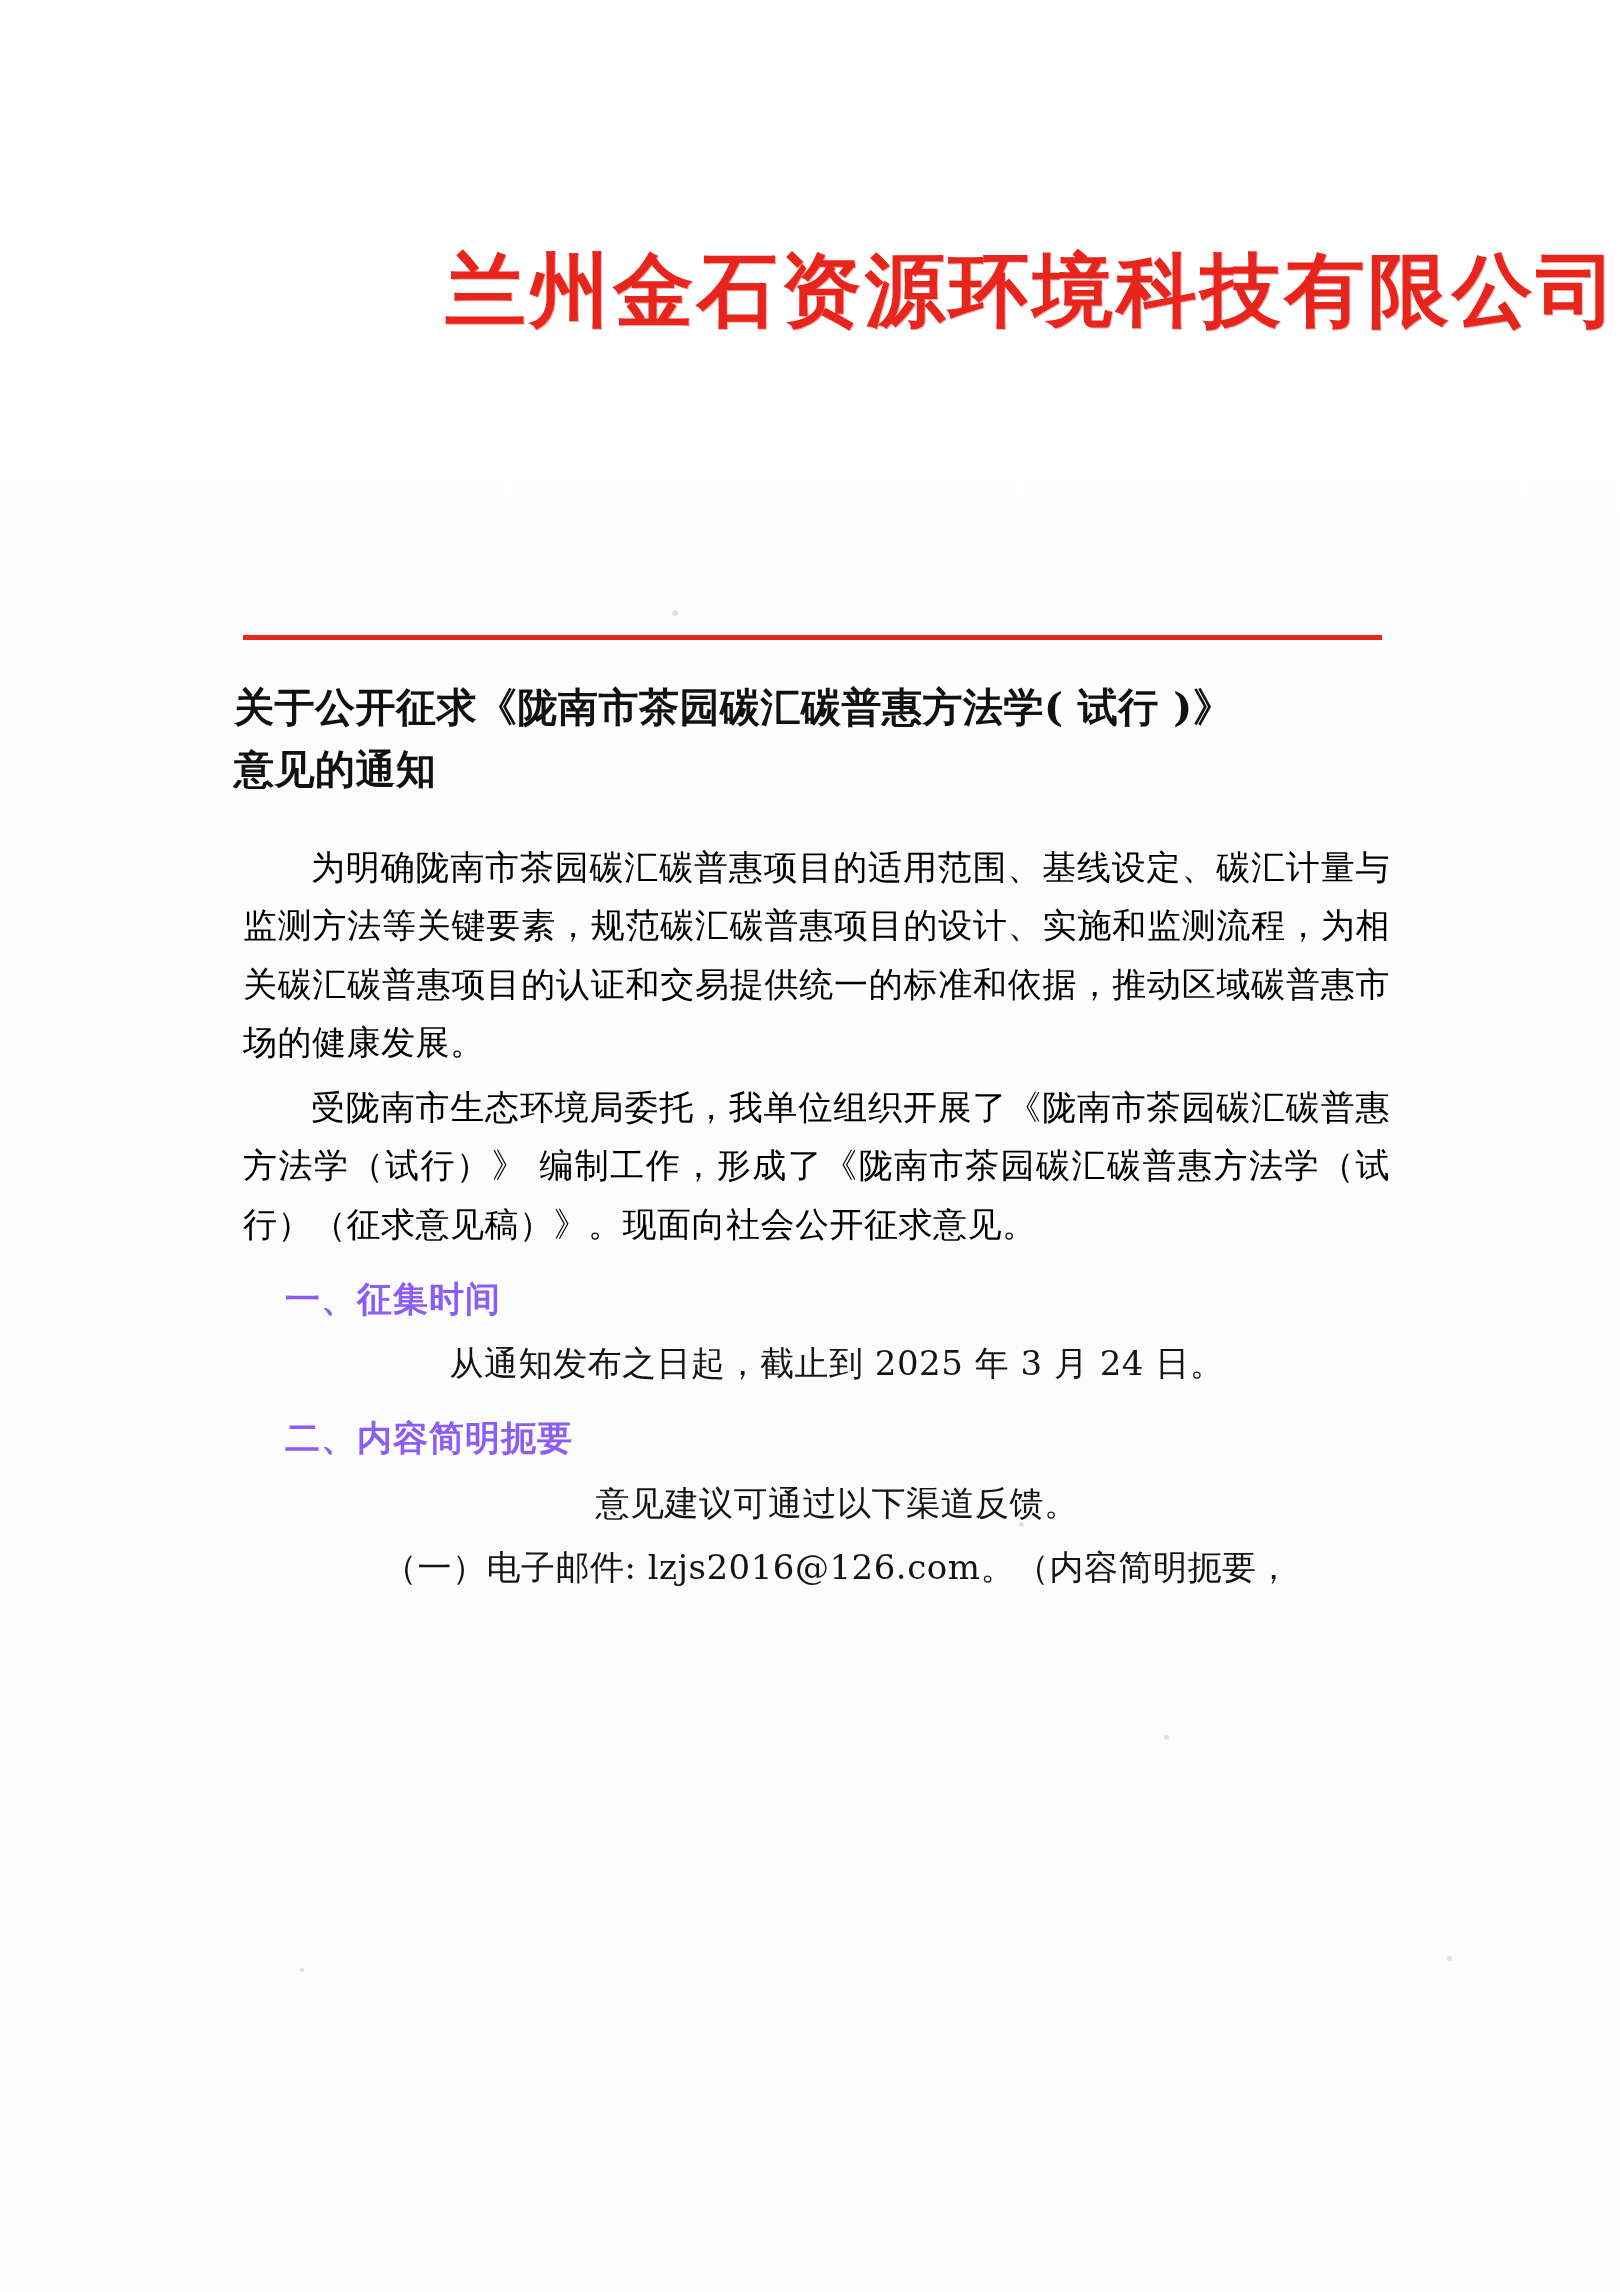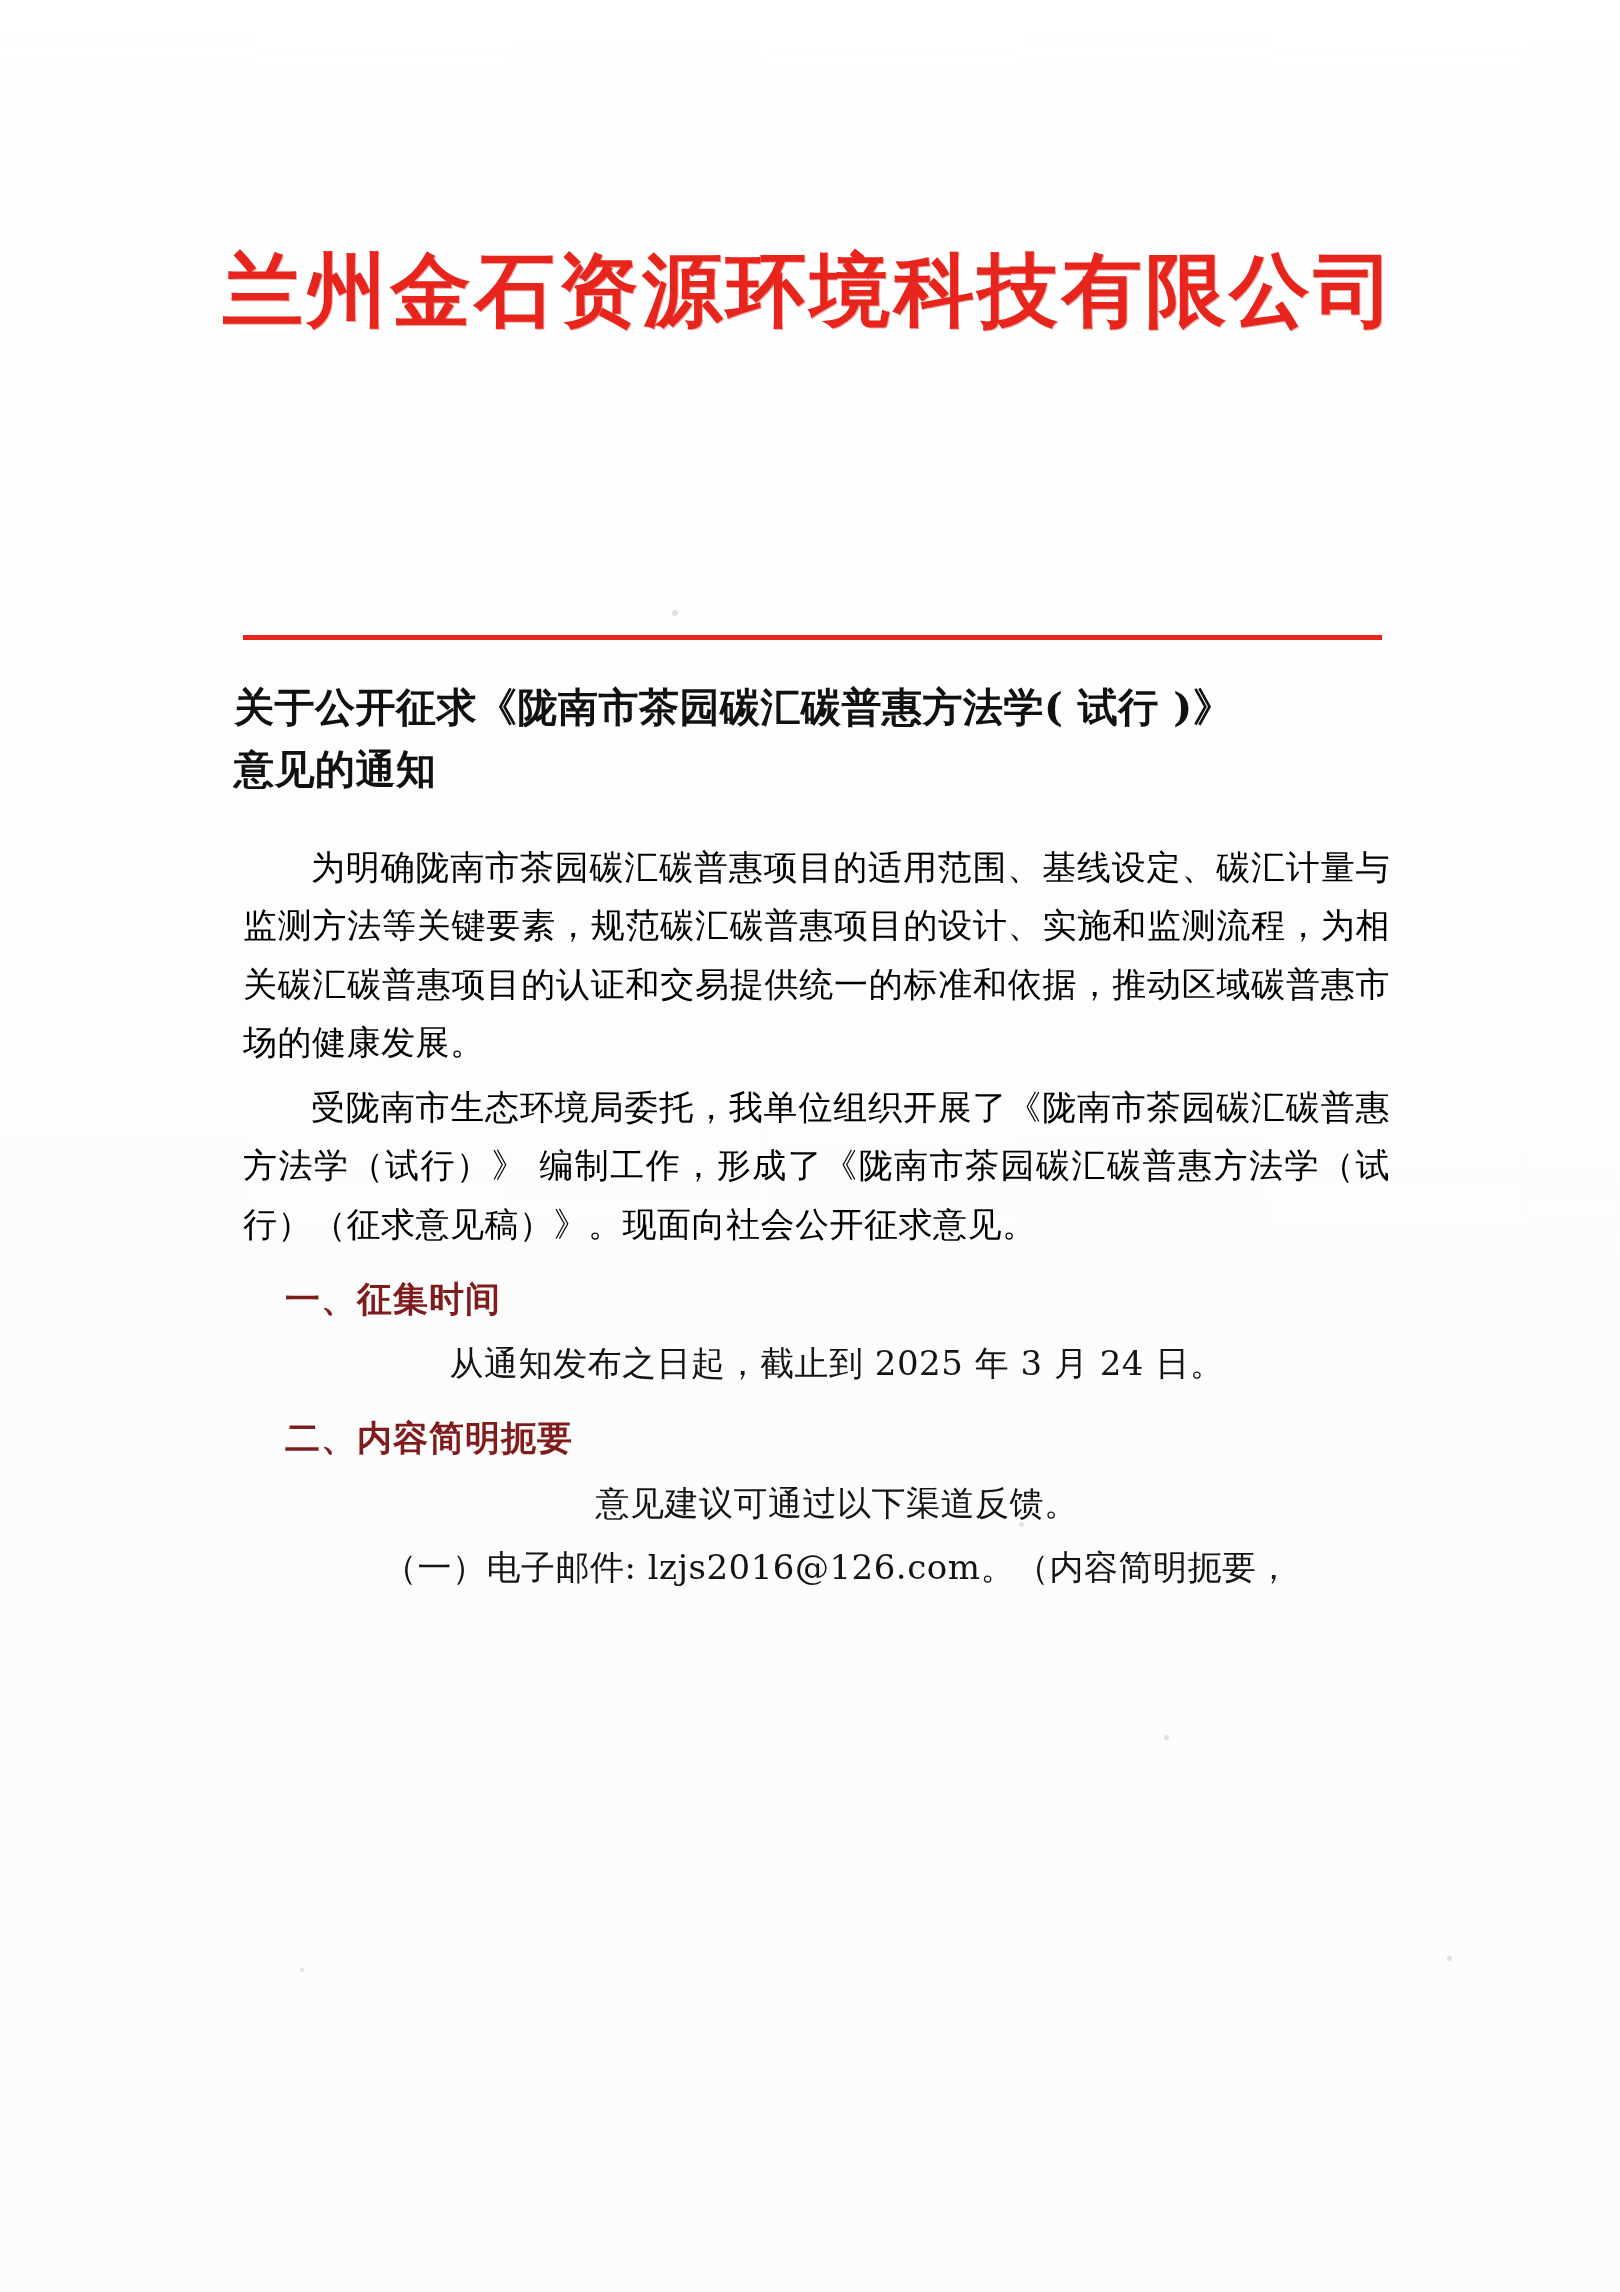--- a/index.html
+++ b/index.html
@@ -24,21 +24,21 @@
     position: absolute;
     inset: 0;
     background: linear-gradient(180deg, #ffffff 0%, #fdfdfd 40%, #fbfbfb 100%);
     pointer-events: none;
   }
   .letterhead {
     position: absolute;
     top: 250px;
     left: 0;
     width: 100%;
-    text-align: center;
+    text-align: right;
     color: #e8251c;
     font-family: "DejaVu Serif", "Liberation Serif", serif;
     font-weight: bold;
     font-size: 80px;
     letter-spacing: 3.9px;
     line-height: 1;
     white-space: nowrap;
     text-shadow: 1px 1px 0 rgba(200,20,10,0.35);
   }
   .rule {
@@ -78,21 +78,21 @@
     color: #000000;
     letter-spacing: 0.5px;
   }
   p.heading {
     margin: 15.7px 0 5.9px 0;
     font-family: "DejaVu Serif", "Liberation Serif", serif;
     font-weight: bold;
     font-size: 35px;
     line-height: 1.7;
     text-indent: 1.2em;
-    color: #7f1d1d;
+    color: #8b5cf6;
     letter-spacing: 1px;
   }
   p.plain {
     margin: 0 0 5.9px 0;
     font-family: "DejaVu Serif", "Liberation Serif", serif;
     font-size: 34px;
     line-height: 1.72;
     text-indent: 1.2em;
     color: #141414;
     letter-spacing: 0.5px;

